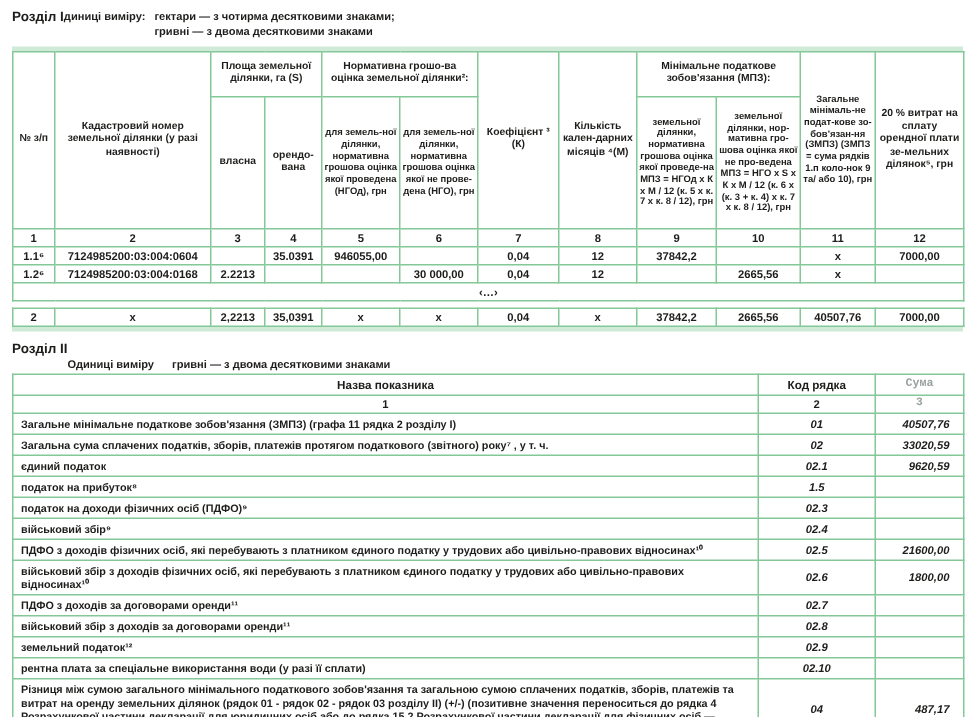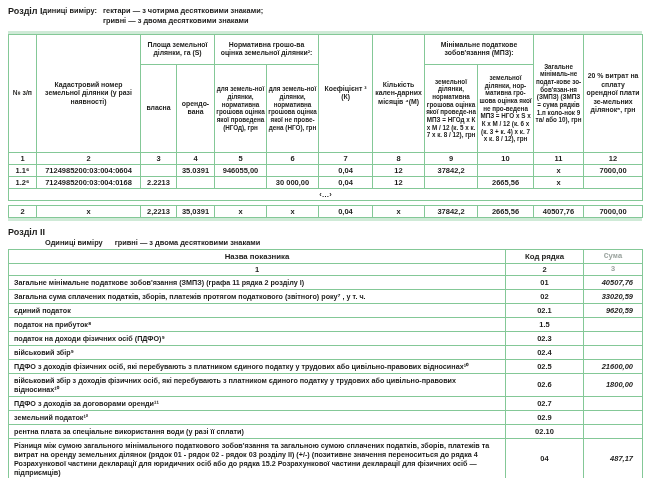--- a/index.html
+++ b/index.html
@@ -29,21 +29,21 @@
   .t1 th.small{font-size:6.3px;line-height:1.22;padding:1px 1px;}
   .t1 td{font-size:7.5px;white-space:nowrap;overflow:hidden;}
   .num-row td{height:10px;}
   .data-row td{height:12px;}
   .ellipsis-row td{height:10px;}
 
   .s2-block{margin-top:6px;}
   .t2{margin-top:2px;}
   .t2 thead th{font-size:7.8px;height:14px;}
   .t2 td.name{font-size:7.2px;text-align:left;line-height:1.25;padding:2px 5px;}
-  .t2 td.code{font-size:7.5px;white-space:nowrap;height:12px;}
+  .t2 td.code{font-size:7.5px;white-space:nowrap;height:12px;font-style:italic;}
   .t2 td.sum{font-size:7.5px;font-style:italic;text-align:right;padding-right:9px;white-space:nowrap;}
   .t2 .num2 td{font-size:7.5px;height:10px;}
   .gray{color:#9aa39e;font-family:Liberation Mono, monospace;}
   .mt{margin-top:5px;}
 </style>
 </head>
 <body>
 
 <div class="page">
 
@@ -245,20 +245,25 @@
             <td class="name">військовий збір з доходів фізичних осіб, які перебувають з платником єдиного податку у трудових або цивільно-правових відносинах¹⁰</td>
             <td class="code">02.6</td>
             <td class="sum">1800,00</td>
           </tr>
           <tr>
             <td class="name">ПДФО з доходів за договорами оренди¹¹</td>
             <td class="code">02.7</td>
             <td class="sum"></td>
           </tr>
           <tr>
+            <td class="name">військовий збір з доходів за договорами оренди¹¹</td>
+            <td class="code">02.8</td>
+            <td class="sum"></td>
+          </tr>
+          <tr>
             <td class="name">земельний податок¹²</td>
             <td class="code">02.9</td>
             <td class="sum"></td>
           </tr>
           <tr>
             <td class="name">рентна плата за спеціальне використання води (у разі її сплати)</td>
             <td class="code">02.10</td>
             <td class="sum"></td>
           </tr>
           <tr>

